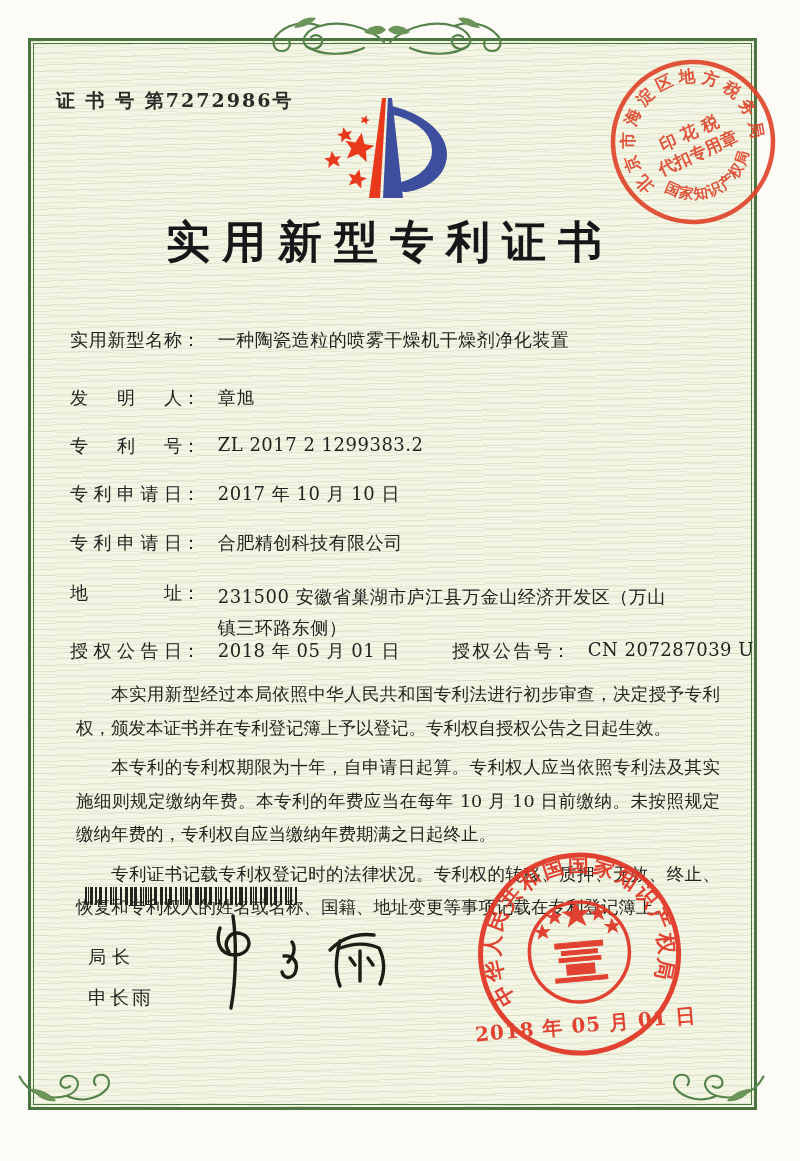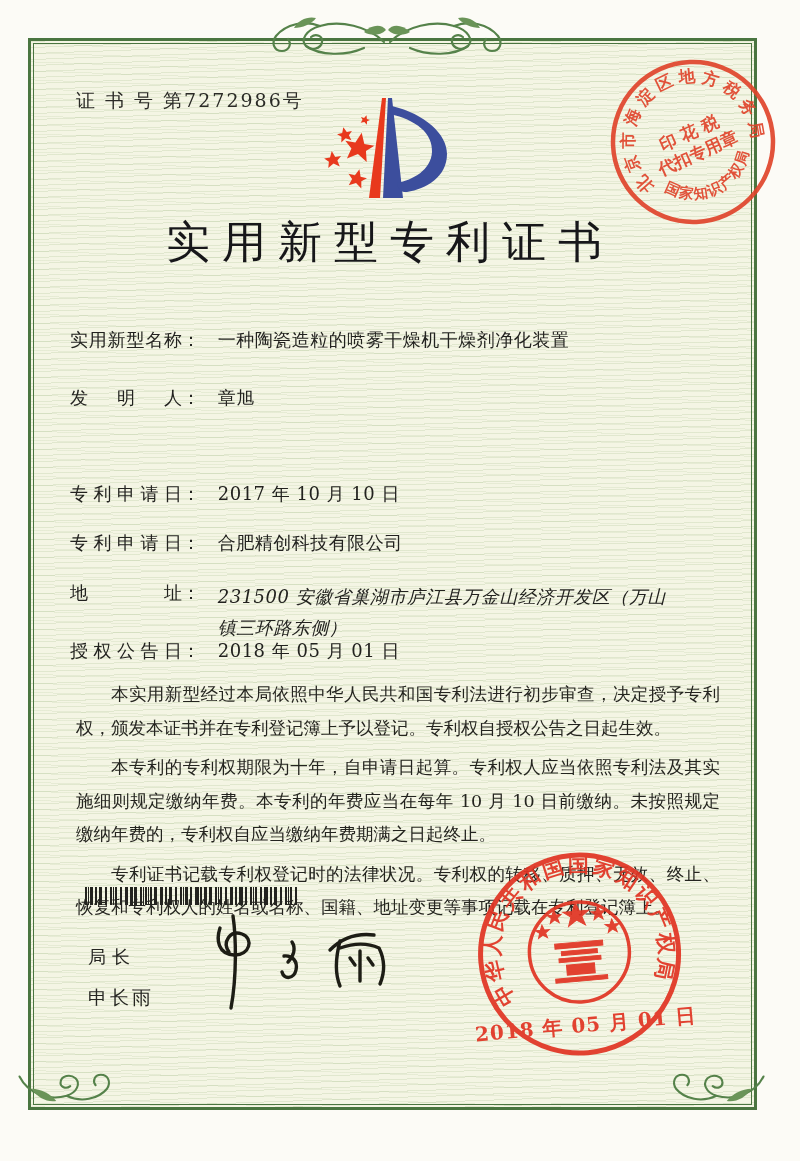--- a/index.html
+++ b/index.html
@@ -23,41 +23,41 @@
     content:"";position:absolute;inset:2px;border:1px solid #4a7540;pointer-events:none;
   }
   .flourish{position:absolute;pointer-events:none;}
   .flourish svg{display:block;}
   .fl-top-left{left:268px;top:12px;}
   .fl-top-right{left:386px;top:12px;transform:scaleX(-1);}
   .fl-bot-left{left:16px;top:1064px;transform:scaleY(-1);}
   .fl-bot-right{left:662px;top:1064px;transform:scale(-1,-1);}
   
   .cert-no{
-    position:absolute;left:76px;top:88px;
-    font-size:19px;letter-spacing:2px;color:#2a2a26;
+    position:absolute;left:56px;top:88px;
+    font-size:19px;letter-spacing:2px;color:#2a2a26;font-weight:bold;
   }
   .logo{position:absolute;left:295px;top:90px;width:210px;height:128px;}
   .tax-stamp{
     position:absolute;left:597px;top:46px;width:192px;height:192px;
     transform:rotate(-24deg);opacity:.92;
   }
   .title{
     position:absolute;left:0;right:20px;top:213px;text-align:center;
-    font-size:44px;font-weight:400;letter-spacing:12px;color:#17171a;
+    font-size:44px;font-weight:700;letter-spacing:12px;color:#17171a;
   }
   
   .field{position:absolute;left:70px;font-size:18px;color:#22221f;}
   .flabel{
     display:inline-block;width:112px;vertical-align:top;
     text-align:justify;text-align-last:justify;
   }
   .fcolon{vertical-align:top;}
   .fvalue{margin-left:12px;vertical-align:top;letter-spacing:.5px;}
-  .fvalue.wrap{display:inline-block;width:452px;line-height:31px;font-style:italic;}
+  .fvalue.wrap{display:inline-block;width:452px;line-height:31px;}
   .f0{top:328px;} .f1{top:386px;} .f2{top:434px;} .f3{top:482px;}
   .f4{top:531px;} .f5{top:581px;} 
   .grant-date{top:639px;}
   .grant-no{top:639px;left:452px;}
   .grant-no .flabel{width:100px;}
   
   .body-text{
     position:absolute;left:70px;right:74px;top:672px;
     font-size:17.5px;line-height:33.5px;text-align:justify;color:#24241f;
   }
@@ -161,35 +161,43 @@
   <div class="title">实用新型专利证书</div>
 
   <div class="field f1">
     <span class="flabel">发明人</span><span class="fcolon">：</span>
     <span class="fvalue">章旭</span>
   </div>
   <div class="field f0">
     <span class="flabel">实用新型名称</span><span class="fcolon">：</span>
     <span class="fvalue">一种陶瓷造粒的喷雾干燥机干燥剂净化装置</span>
   </div>
+  <div class="field f2">
+    <span class="flabel">专利号</span><span class="fcolon">：</span>
+    <span class="fvalue">ZL 2017 2 1299383.2</span>
+  </div>
   <div class="field f3">
     <span class="flabel">专利申请日</span><span class="fcolon">：</span>
     <span class="fvalue">2017 年 10 月 10 日</span>
   </div>
   <div class="field f4">
     <span class="flabel">专利申请日</span><span class="fcolon">：</span>
     <span class="fvalue">合肥精创科技有限公司</span>
   </div>
   <div class="field f5">
     <span class="flabel">地址</span><span class="fcolon">：</span>
     <span class="fvalue wrap">231500 安徽省巢湖市庐江县万金山经济开发区（万山镇三环路东侧）</span>
   </div>
   <div class="field grant-date">
     <span class="flabel">授权公告日</span><span class="fcolon">：</span>
     <span class="fvalue">2018 年 05 月 01 日</span>
+  </div>
+  <div class="field grant-no">
+    <span class="flabel">授权公告号</span><span class="fcolon">：</span>
+    <span class="fvalue">CN 207287039 U</span>
   </div>
 
   <div class="body-text">
     <p>本实用新型经过本局依照中华人民共和国专利法进行初步审查，决定授予专利权，颁发本证书并在专利登记簿上予以登记。专利权自授权公告之日起生效。</p>
     <p>本专利的专利权期限为十年，自申请日起算。专利权人应当依照专利法及其实施细则规定缴纳年费。本专利的年费应当在每年 10 月 10 日前缴纳。未按照规定缴纳年费的，专利权自应当缴纳年费期满之日起终止。</p>
     <p>专利证书记载专利权登记时的法律状况。专利权的转移、质押、无效、终止、恢复和专利权人的姓名或名称、国籍、地址变更等事项记载在专利登记簿上。</p>
   </div>
 
   <div class="barcode"></div>
 

